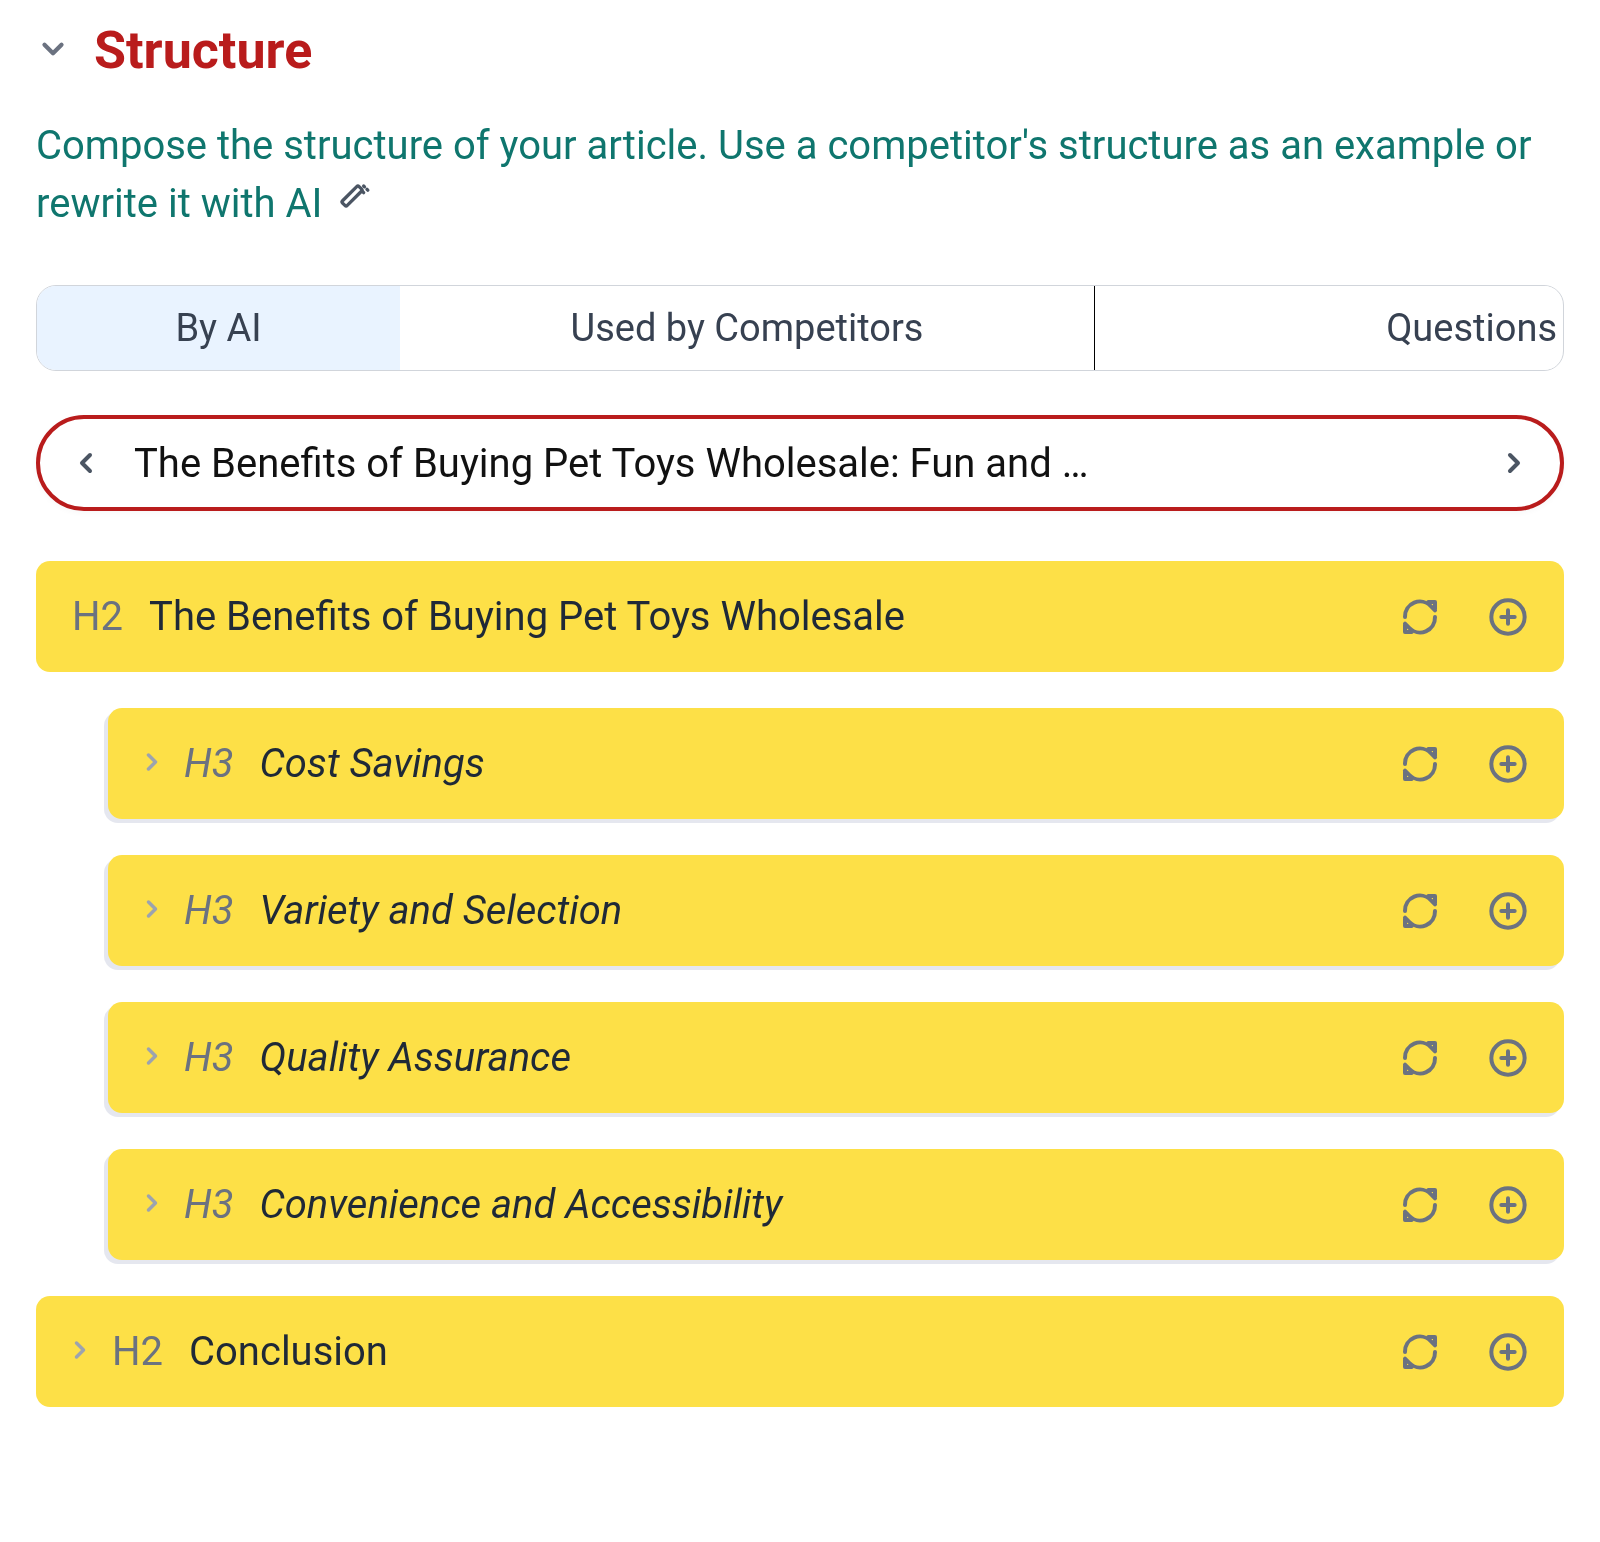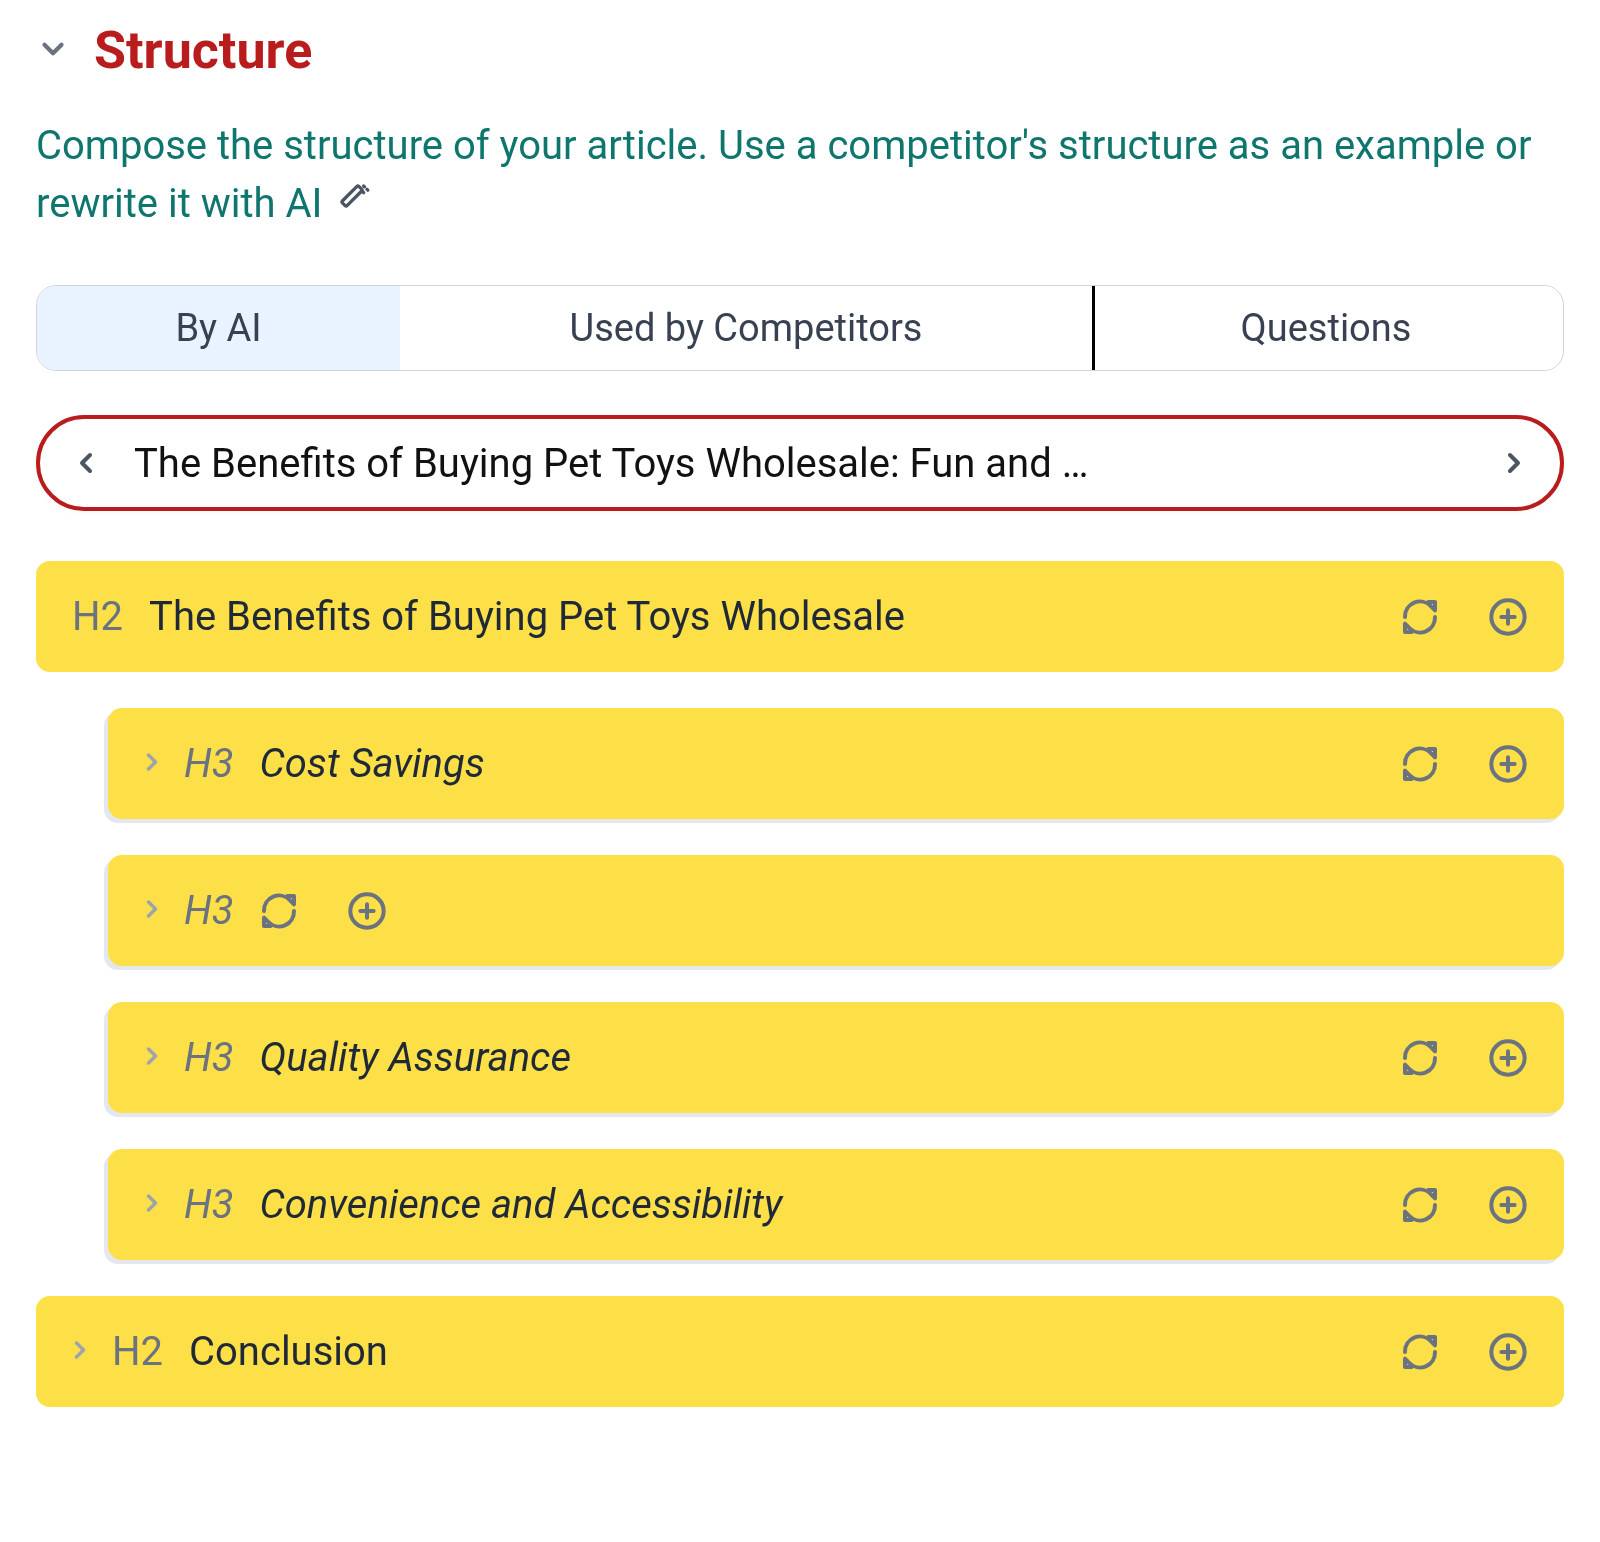--- a/index.html
+++ b/index.html
@@ -42,24 +42,24 @@
     overflow: hidden;
     margin-bottom: 44px;
   }
   .tab {
     flex: 0 0 auto;
     text-align: center;
     padding: 20px 0;
     font-size: 38px;
     color: #374151;
     background: #fff;
-    border-right: 3px solid #000000;
+    border-right: 1px solid #000000;
     cursor: pointer;
   }
-  .tab:last-child { border-right: none; }
+  .tab:last-child { border-right: none; text-align: right; }
   .tab.active {
     background: #e9f3ff;
     border: 1px solid #2b94ff;
     border-radius: 10px 0 0 10px;
     margin: -1px;
   }
   .tab-byai { width: 365px; }
   .tab-comp { width: 695px; }
   .tab-q { width: 462px; }
   .title-nav {
@@ -223,20 +223,21 @@
   </div>
 </div>
 
 <div class="item indented">
   <span class="chev-right">
     <svg width="28" height="28" viewBox="0 0 24 24" fill="none" stroke="currentColor" stroke-width="3" stroke-linecap="round" stroke-linejoin="round">
         <polyline points="9 18 15 12 9 6"></polyline>
       </svg>
   </span>
   <span class="h-label">H3</span>
+  <span class="h-title">Variety and Selection</span>
   <div class="actions">
     <span class="icon-btn">
       <svg width="40" height="40" viewBox="0 0 24 24" fill="none" stroke="currentColor" stroke-width="2.4" stroke-linecap="round" stroke-linejoin="round">
           <polyline points="17 3 21 3 21 7"></polyline>
           <path d="M3 12a9 9 0 0 1 15.5-6.5L21 8"></path>
           <polyline points="7 21 3 21 3 17"></polyline>
           <path d="M21 12a9 9 0 0 1-15.5 6.5L3 16"></path>
         </svg>
     </span>
     <span class="icon-btn">

